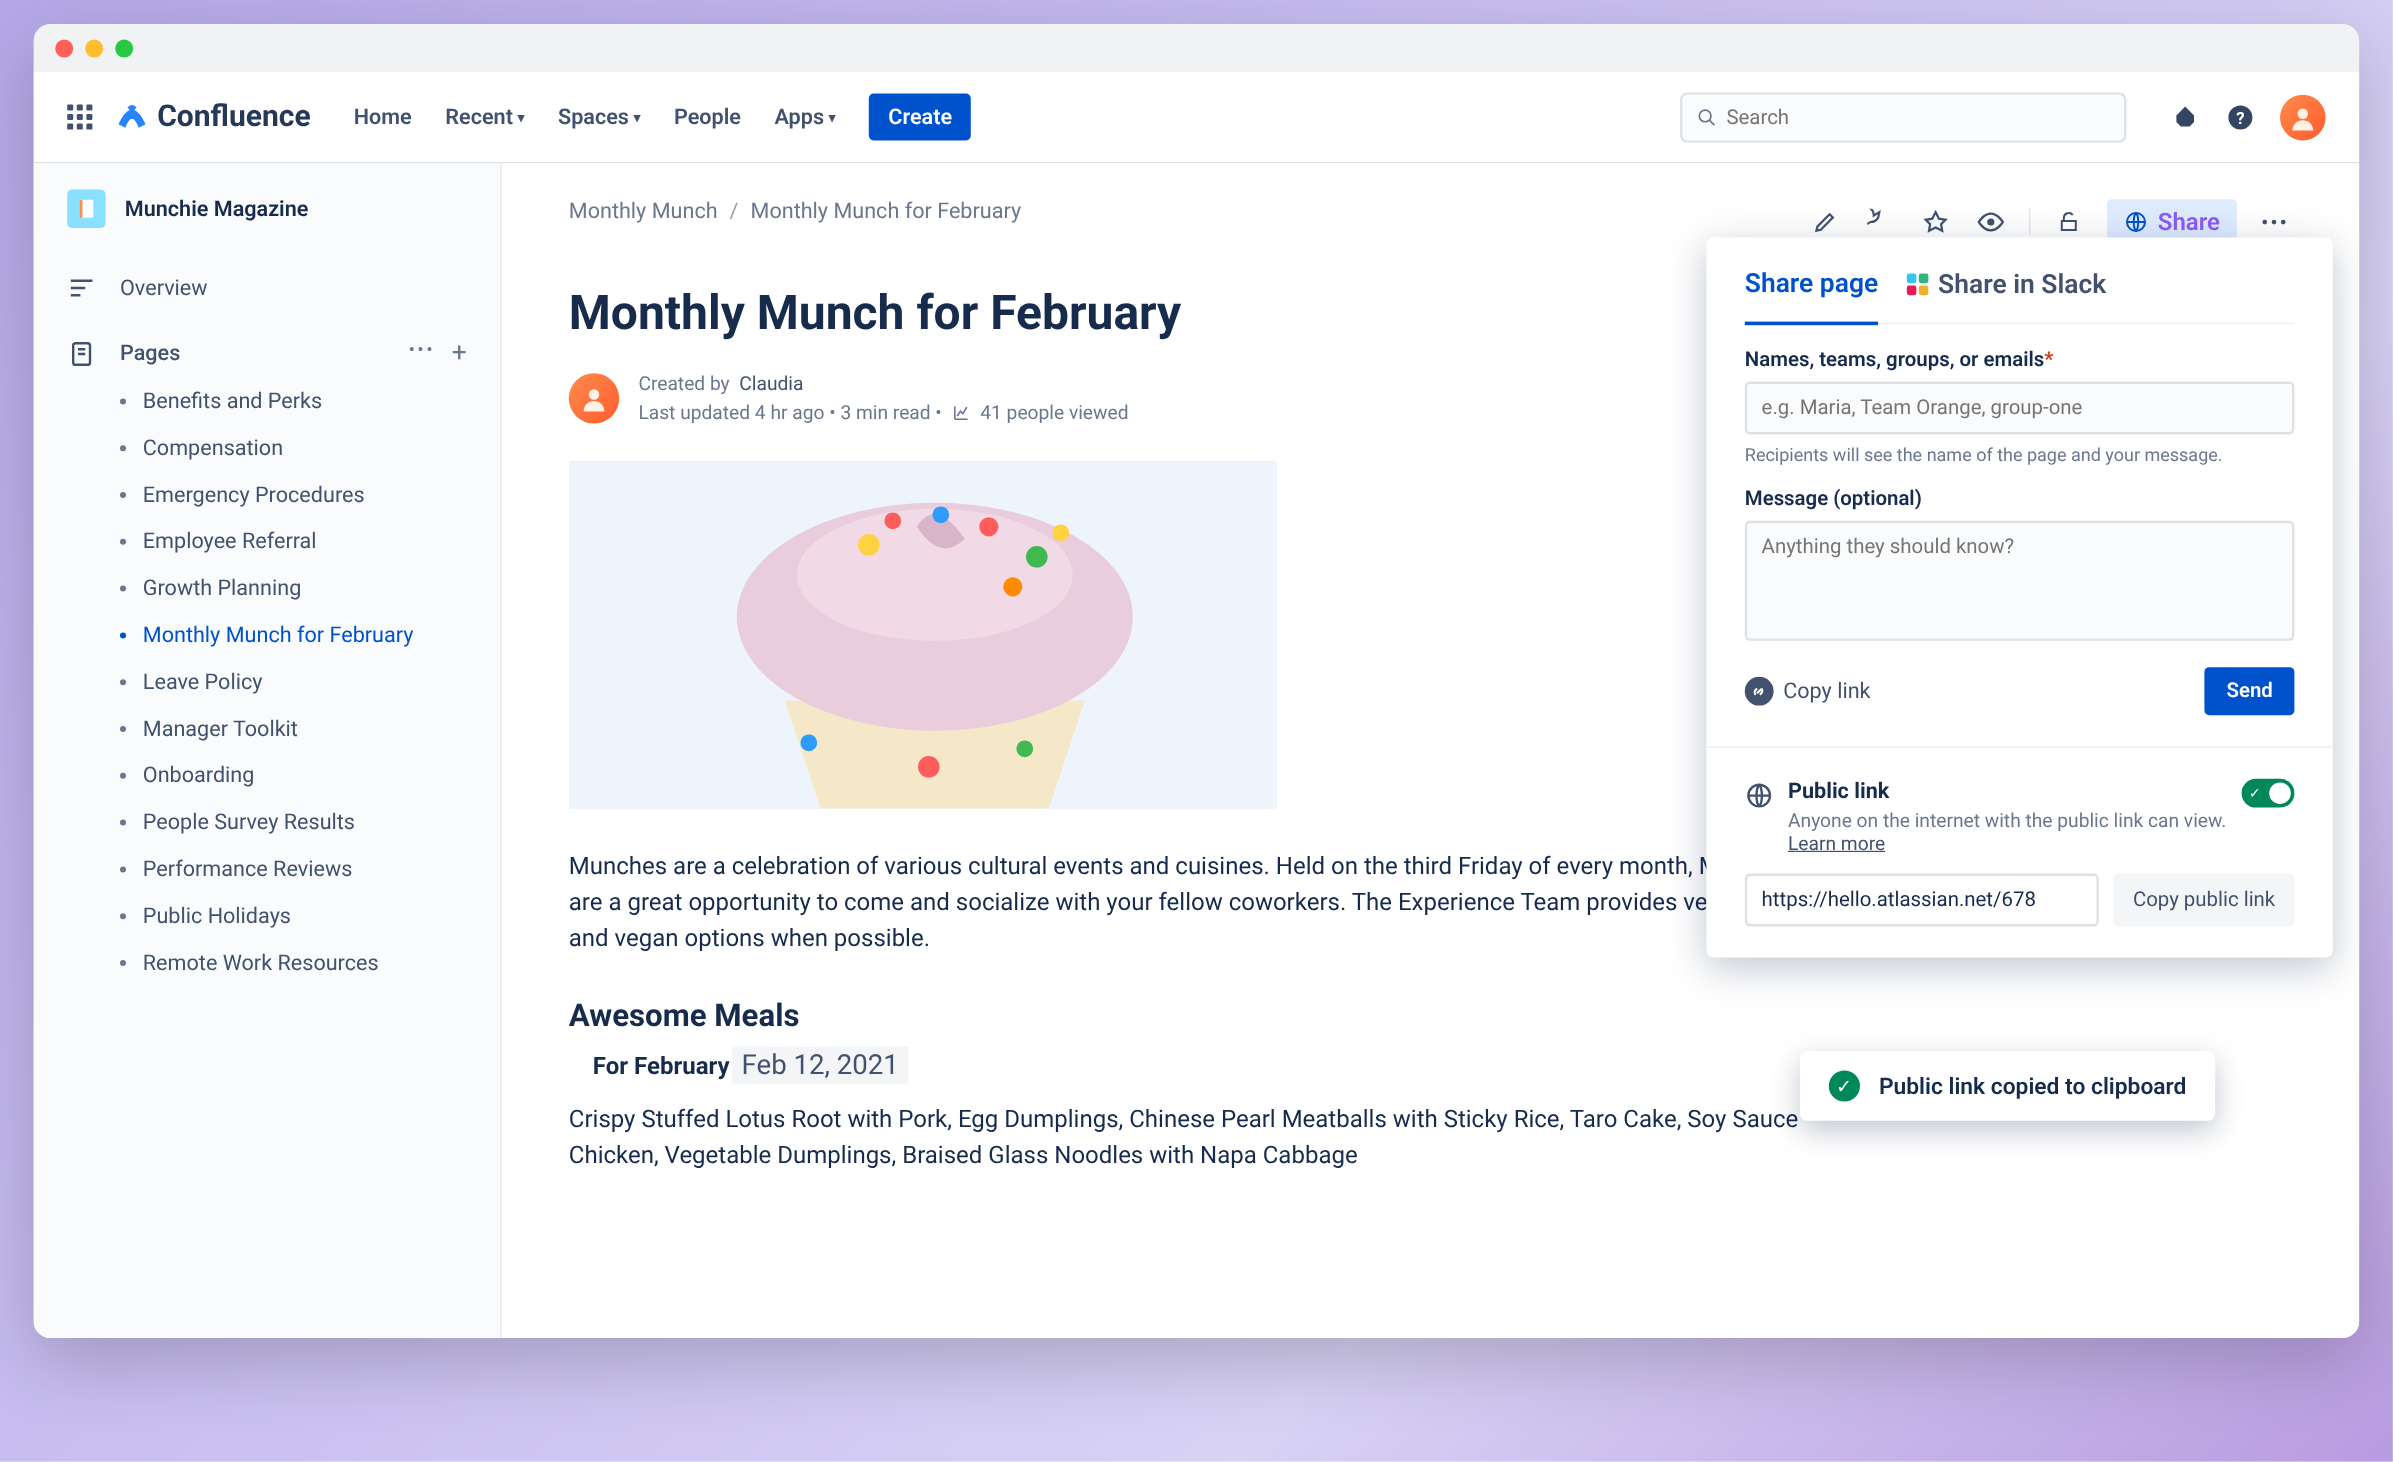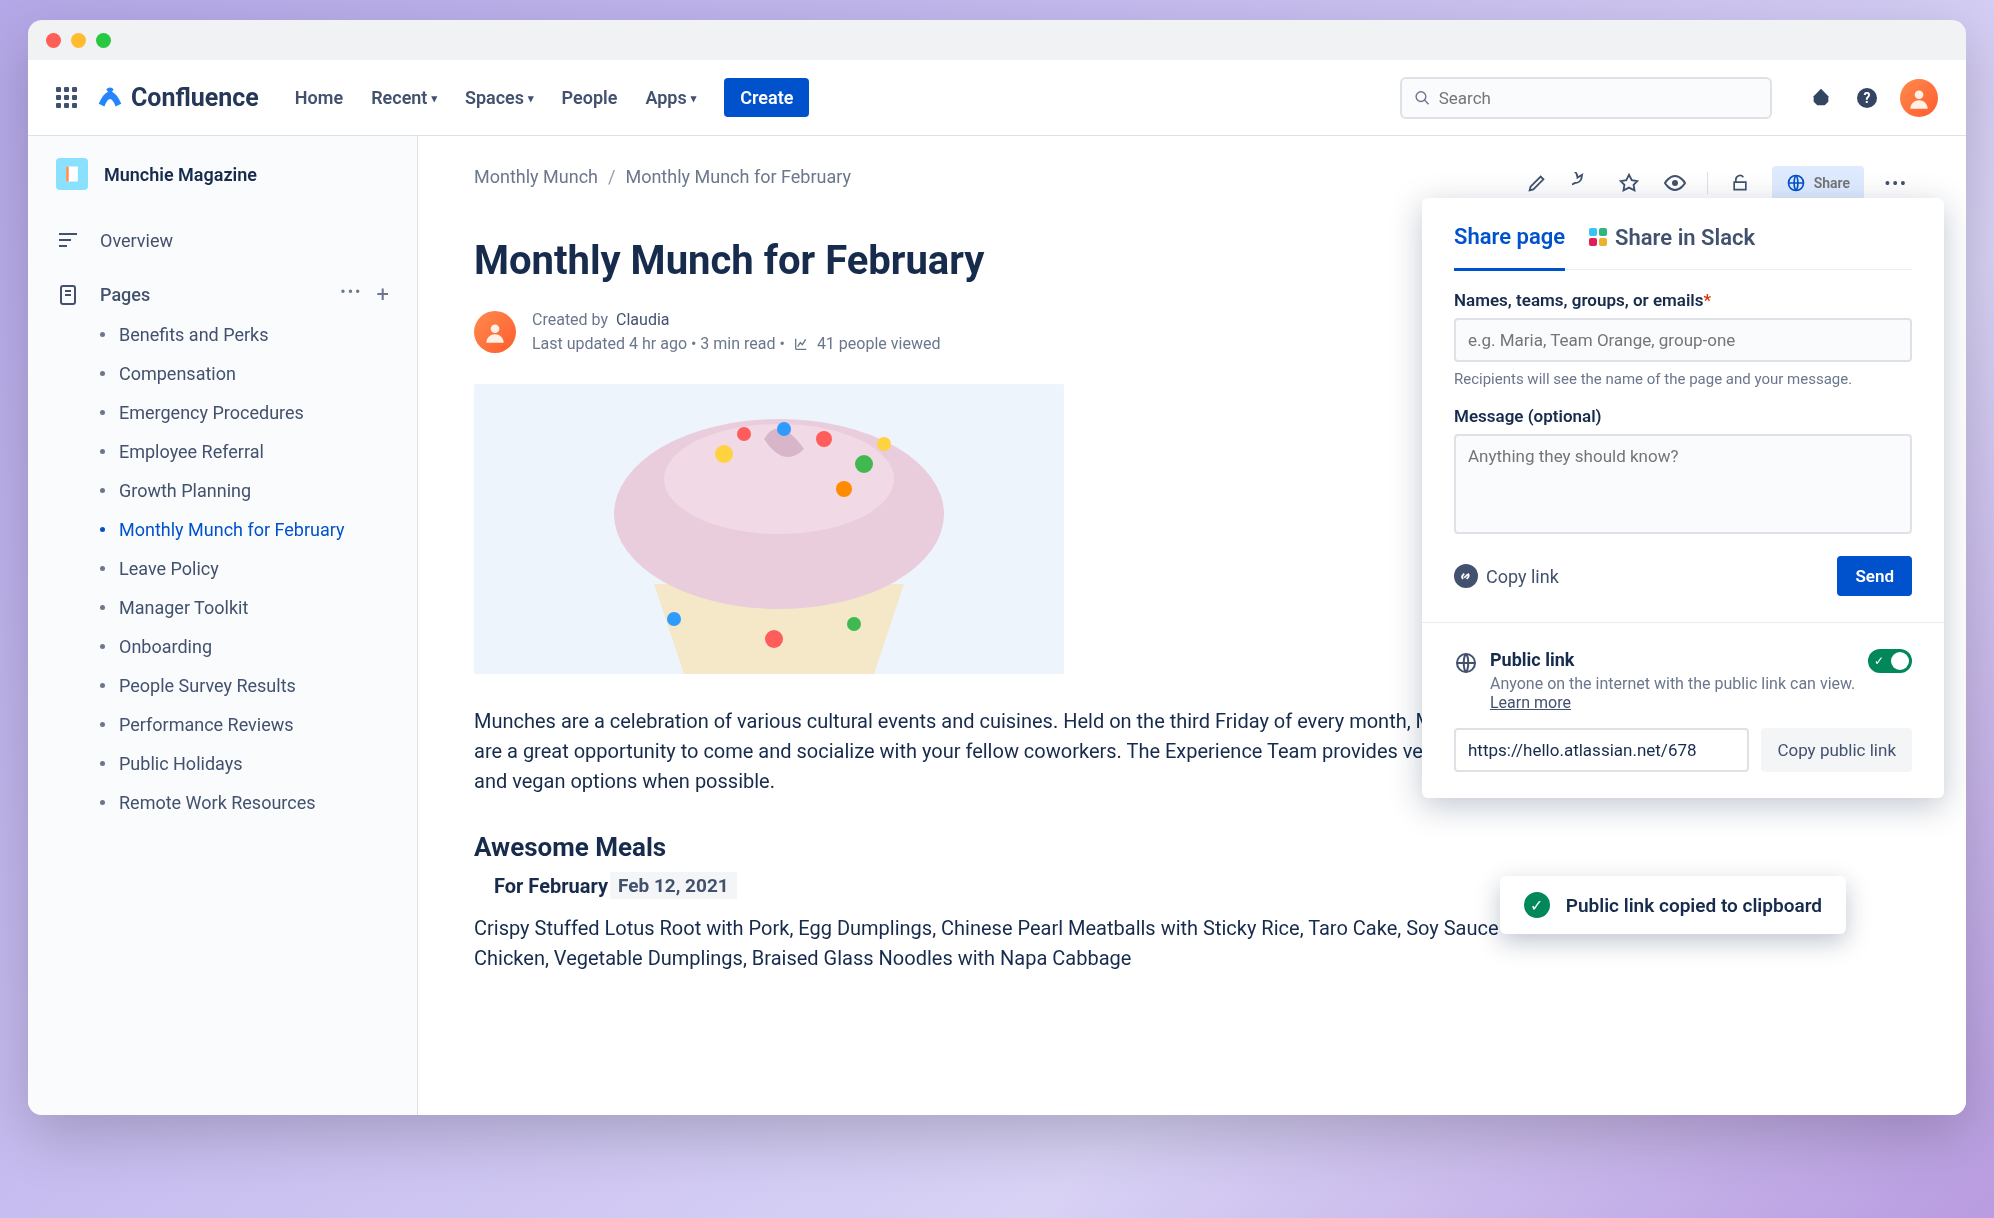--- a/index.html
+++ b/index.html
@@ -39,31 +39,31 @@
 .tree-item{display:flex;align-items:center;gap:14px;padding:9px 28px 9px 72px;font-size:18px;color:#42526e;cursor:pointer;}
 .tree-item.active{color:#0052cc;}
 .bullet{width:5px;height:5px;border-radius:50%;background:#6b778c;flex-shrink:0;}
 .tree-item.active .bullet{background:#0052cc;}
 .main{flex:1;background:#fff;padding:30px 56px;overflow:hidden;position:relative;}
 .bcrumb{font-size:18px;color:#6b778c;display:flex;gap:10px;align-items:center;}
 .bcrumb .sep{color:#97a0af;}
 .pg-actions{position:absolute;top:30px;right:56px;display:flex;align-items:center;gap:18px;}
 .action-ico{width:28px;height:28px;color:#42526e;cursor:pointer;display:flex;align-items:center;justify-content:center;}
 .divider-v{width:1px;height:22px;background:#dfe1e6;}
-.share-btn{display:flex;align-items:center;gap:8px;background:#deebff;color:#737373;padding:7px 14px;border-radius:4px;font-size:14px;font-weight:600;cursor:pointer;}
+.share-btn{display:flex;align-items:center;gap:8px;background:#deebff;color:#8b5cf6;padding:7px 14px;border-radius:4px;font-size:20px;font-weight:600;cursor:pointer;}
 h1.title{font-size:40px;font-weight:700;color:#172b4d;margin-top:50px;}
 .byline{display:flex;align-items:center;gap:16px;margin-top:24px;}
 .byline .avatar{width:42px;height:42px;}
 .byline-text{font-size:16px;color:#6b778c;line-height:1.5;}
 .byline-text .row{display:flex;align-items:center;gap:8px;}
 .cupcake{margin-top:28px;width:590px;height:290px;border-radius:2px;background:#edf3fb;position:relative;overflow:hidden;}
 .para{font-size:20px;color:#172b4d;line-height:1.5;margin-top:32px;max-width:1050px;}
 h2.sub{font-size:26px;font-weight:700;color:#172b4d;margin-top:36px;}
 h3.sub2{font-size:20px;font-weight:700;color:#172b4d;margin-top:10px;display:flex;align-items:center;gap:2px;margin-left:20px;}
-.date-chip{background:#f4f5f7;padding:2px 8px;font-weight:700;color:#42526e;font-size:19px;}
+.date-chip{background:#f4f5f7;padding:2px 8px;font-weight:400;color:#42526e;font-size:23px;}
 .popover{position:absolute;top:62px;right:22px;width:522px;background:#fff;border-radius:6px;box-shadow:0 8px 32px rgba(9,30,66,.25);padding:26px 32px;}
 .tabs{display:flex;gap:24px;border-bottom:1px solid #ebecf0;margin-bottom:20px;}
 .tab{padding-bottom:19px;font-size:22px;font-weight:600;color:#42526e;display:flex;align-items:center;gap:8px;cursor:pointer;}
 .tab.active{color:#0052cc;border-bottom:3px solid #0052cc;margin-bottom:-2px;}
 .fld-label{font-size:17px;font-weight:600;color:#172b4d;margin-bottom:8px;}
 .req{color:#de350b;}
 .input,.textarea{width:100%;border:2px solid #dfe1e6;border-radius:4px;background:#fafbfc;padding:10px 12px;font-size:17px;color:#172b4d;}
 .textarea{height:100px;resize:none;}
 .hint{font-size:15px;color:#6b778c;margin:8px 0 18px;}
 .copyrow{display:flex;align-items:center;justify-content:space-between;margin-top:18px;}

